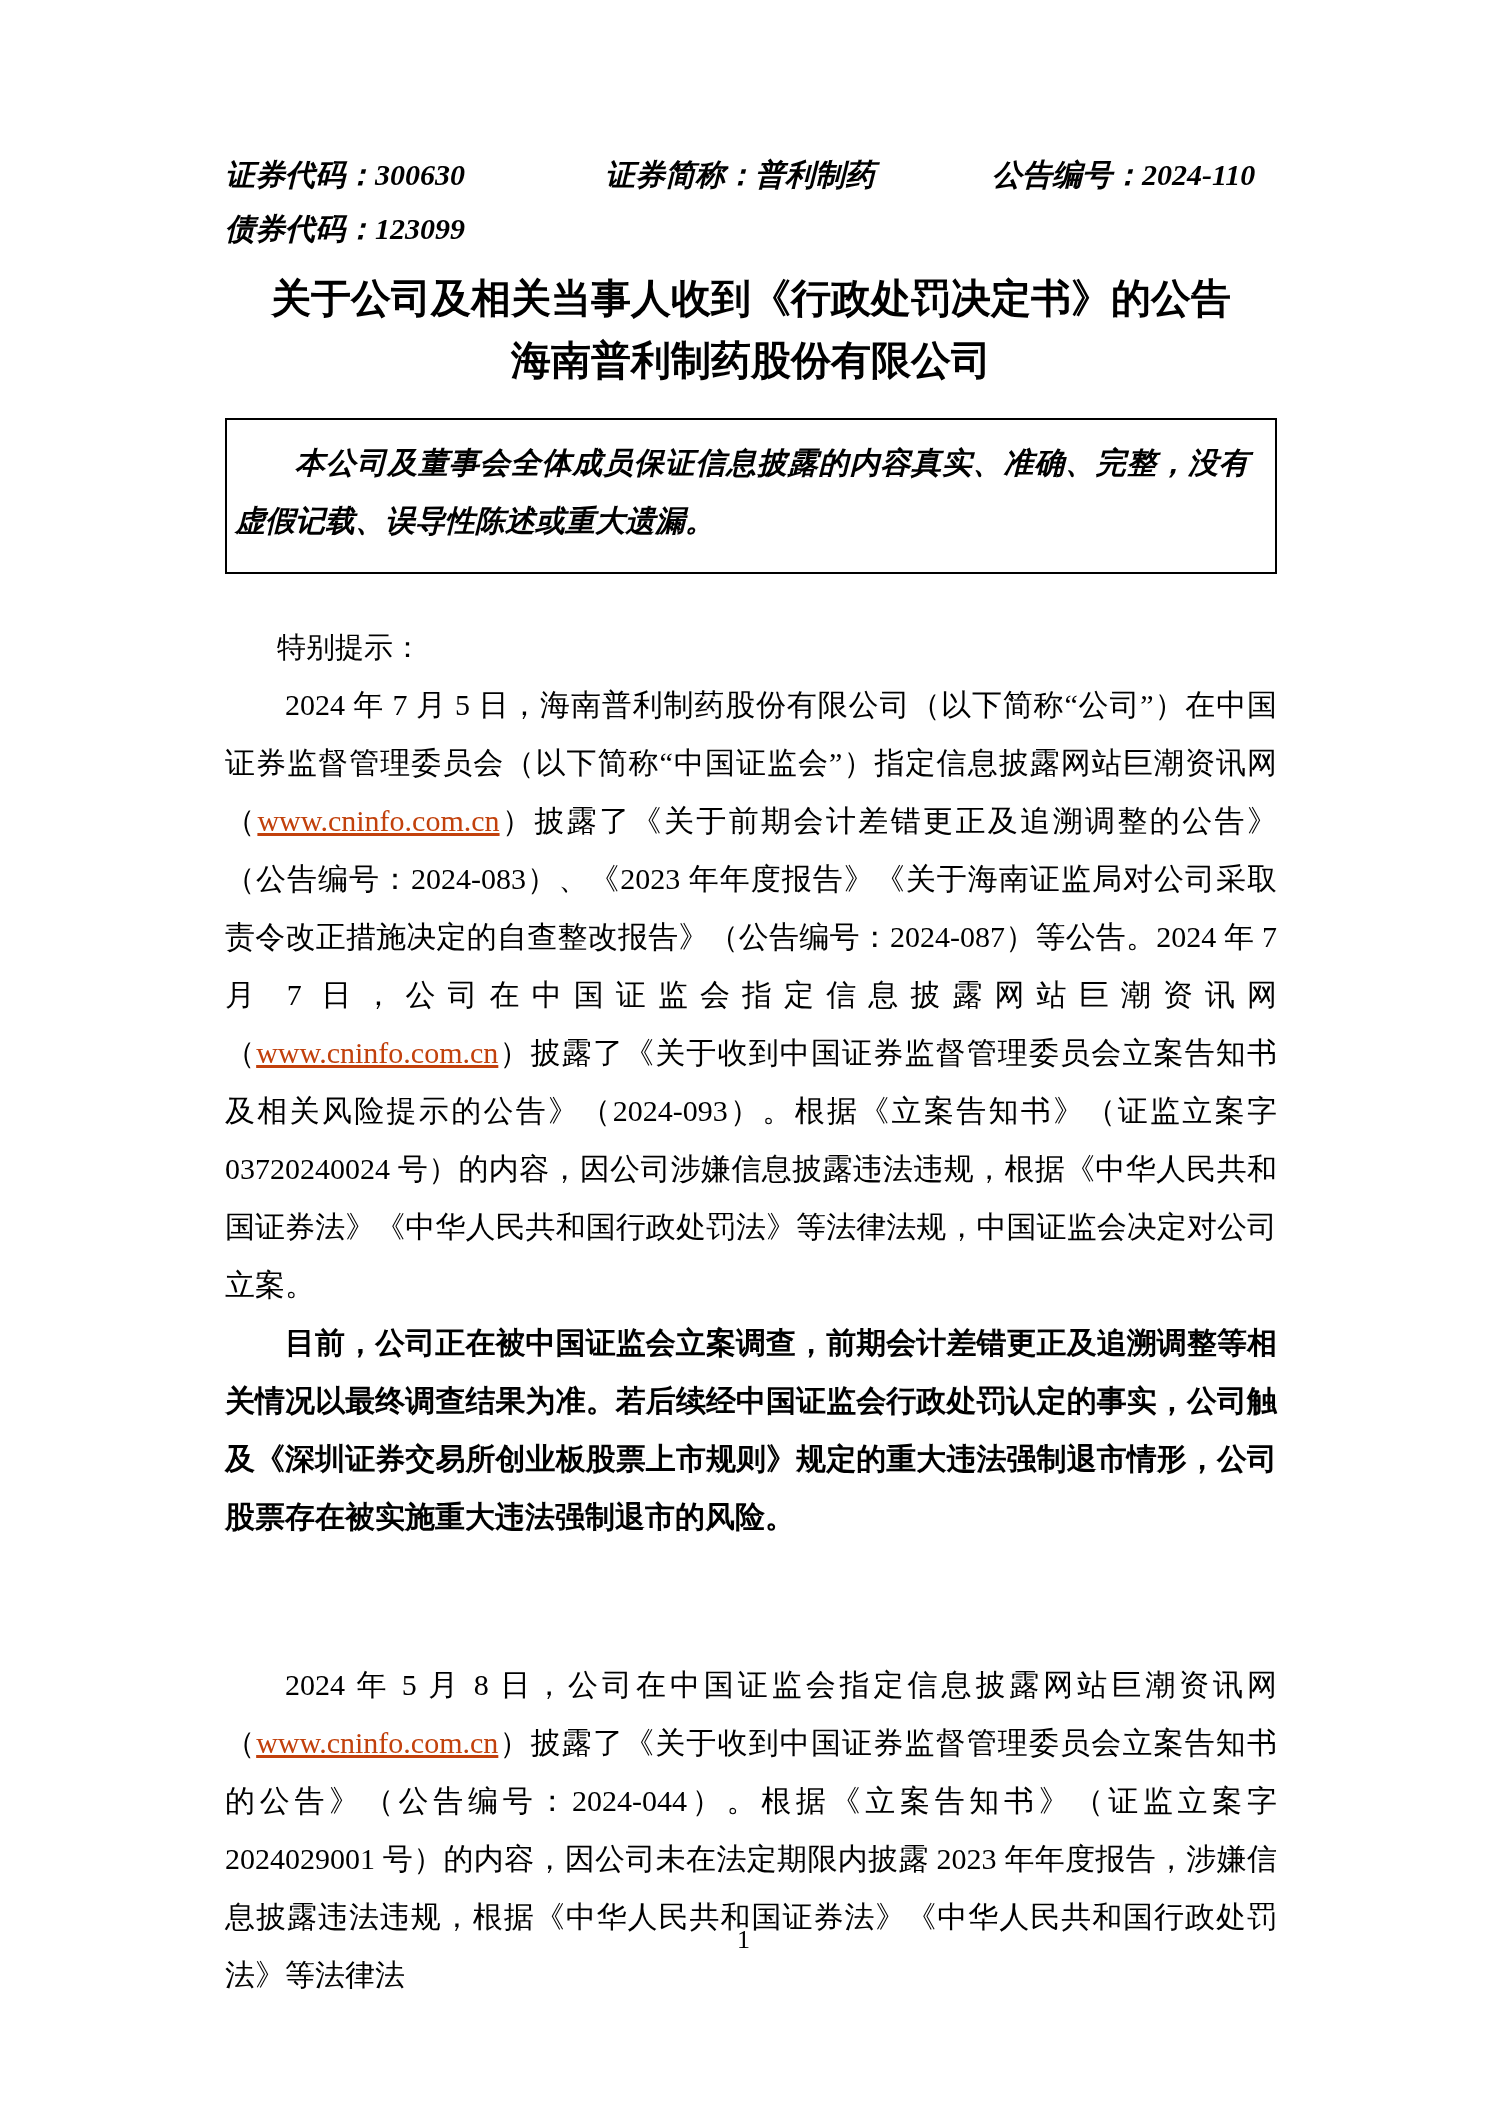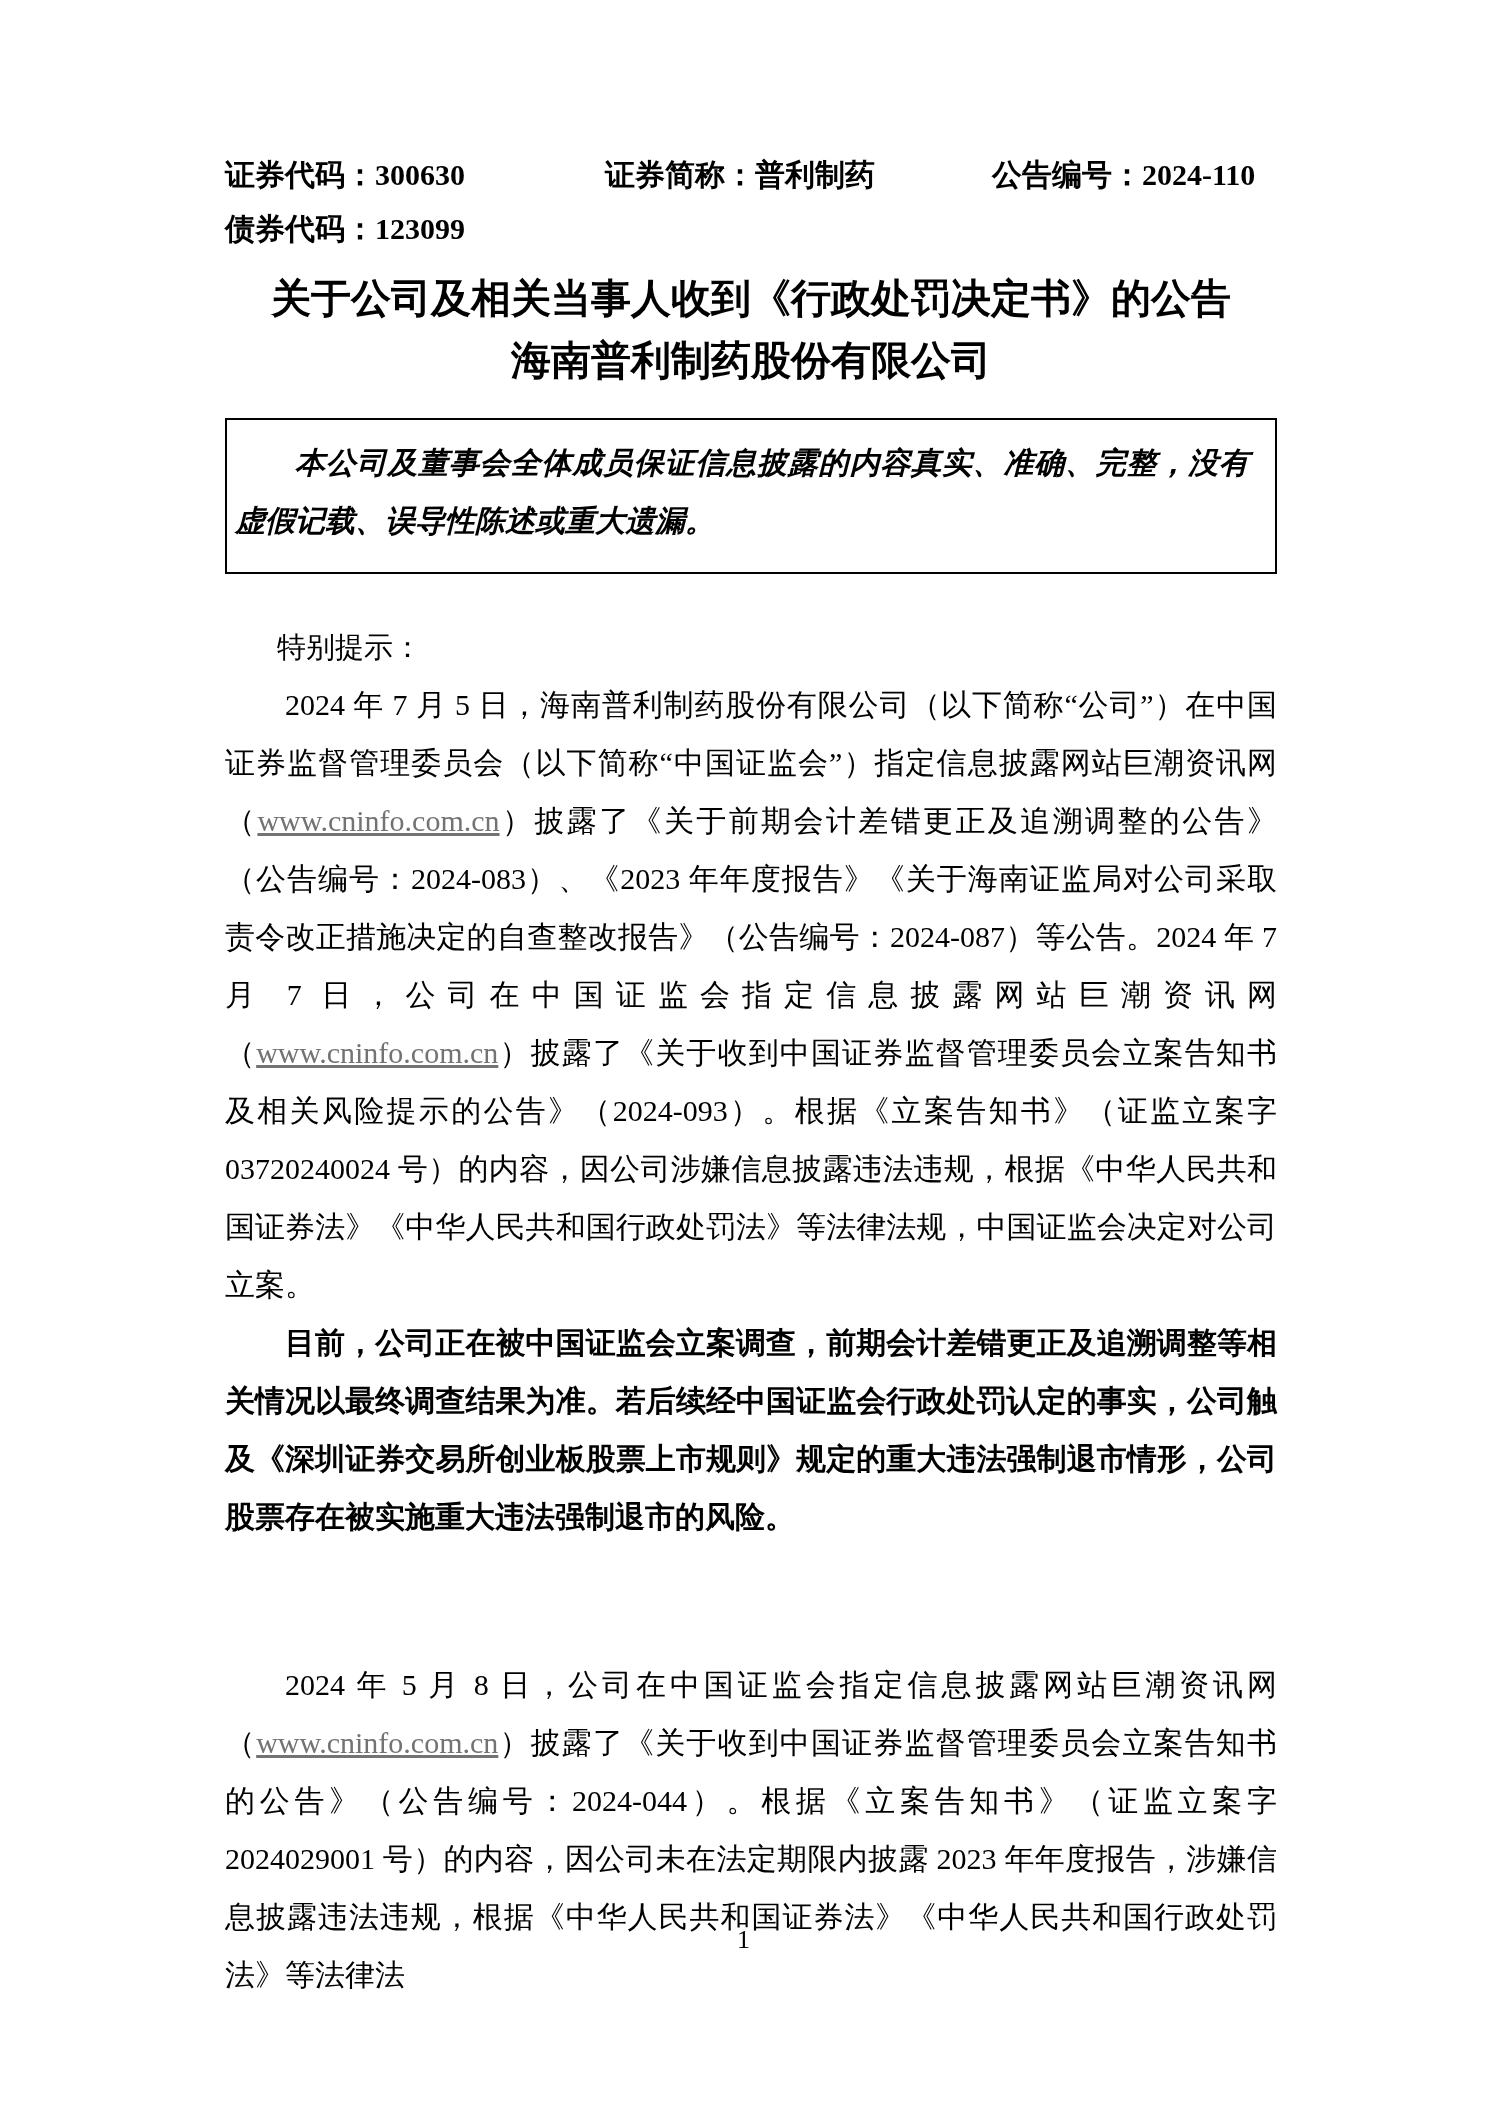--- a/index.html
+++ b/index.html
@@ -15,20 +15,21 @@
     padding: 148px 210px 0 225px;
     overflow: hidden;
   }
   
   .doc-header { font-weight: bold; font-size: 30px; }
   .hrow {
     display: grid;
     grid-template-columns: 380px 387px 1fr;
     line-height: 54px;
     white-space: nowrap;
+    font-style: italic;
   }
   
   .title-block { margin-top: 12px; }
   .doc-title {
     text-align: center;
     font-size: 40px;
     font-weight: bold;
     line-height: 62px;
   }
   
@@ -49,21 +50,21 @@
     margin-top: 44px;
     font-family: "Liberation Sans", "DejaVu Sans", sans-serif;
     font-weight: normal;
     text-indent: 52px;
     font-size: 29px;
   }
   .para { text-indent: 60px; }
   .para.bold { font-weight: bold; }
   .para.gap-before { margin-top: 110px; }
   a.link, a.link:visited {
-    color: #737373;
+    color: #c2410c;
     cursor: pointer;
     word-break: keep-all;
   }
   .page-number {
     position: absolute;
     left: 0; right: 0;
     top: 1925px;
     text-align: center;
     font-size: 26px;
   }

